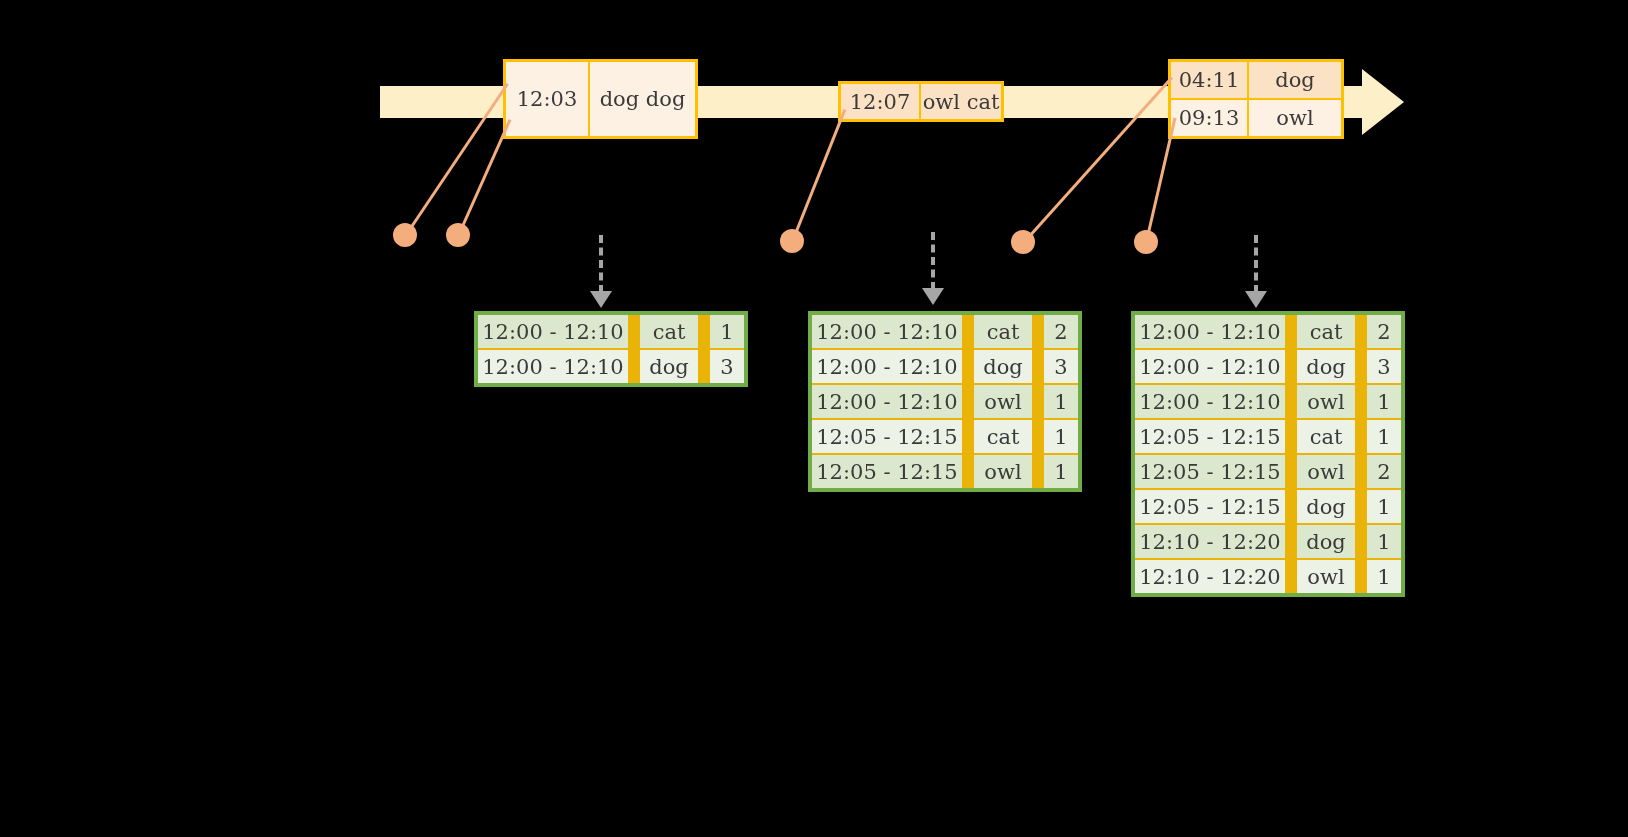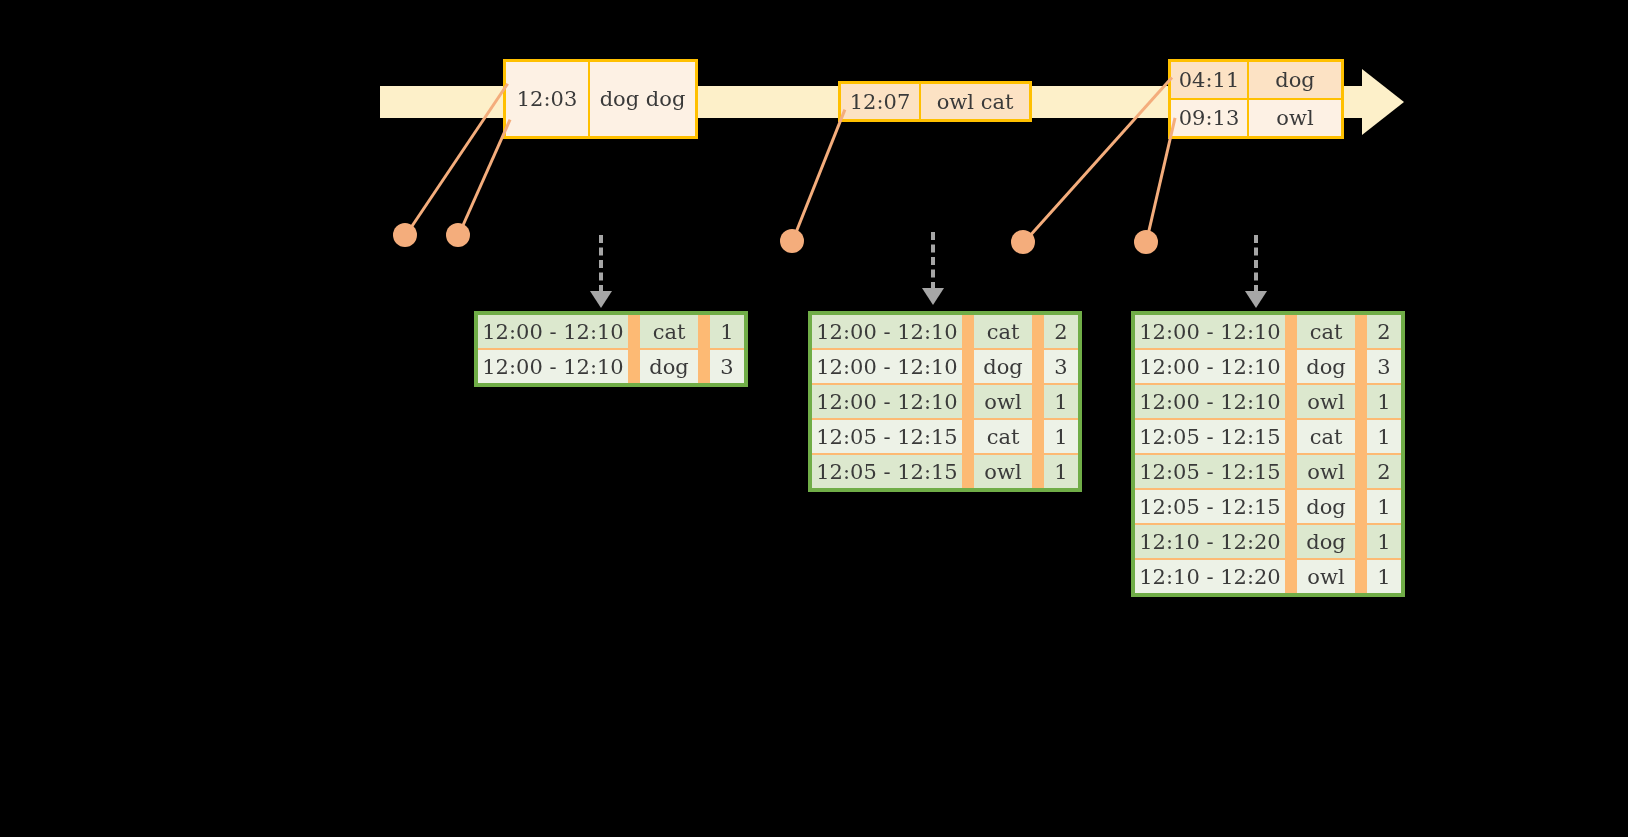--- a/index.html
+++ b/index.html
@@ -28,21 +28,21 @@
   .lead{position:absolute;height:0;border-top:3px solid #F4AD7C;
         transform-origin:0 50%;}
 
   
   .dash{position:absolute;width:0;border-left:4px dashed #A6A6A6;}
   .dash-head{position:absolute;width:0;height:0;border-left:11px solid transparent;
              border-right:11px solid transparent;border-top:17px solid #A6A6A6;}
 
   
   .tbl{position:absolute;border:4px solid #70AD47;box-sizing:border-box;
-       display:flex;flex-direction:column;background:#fdba74;}
+       display:flex;flex-direction:column;background:#eab308;}
   .trow{display:flex;}
   .trow + .trow{margin-top:2px;}
   .tcell{color:#3a3a3a;font-size:21px;display:flex;align-items:center;
          justify-content:center;height:33px;white-space:nowrap;}
   .tcell + .tcell{margin-left:12px;}
   .trow.even .tcell{background:#DCE8CE;}
   .trow.odd  .tcell{background:#EDF2E7;}
 </style>
 </head>
 <body>
@@ -52,21 +52,21 @@
   <div class="tl-bar" style="left:380px;top:86px;width:985px;height:32px;"></div>
   <div class="tl-head" style="left:1362px;top:69px;"></div>
 
   <div class="evt" style="left:503px;top:59px;width:195px;height:80px;">
     <div class="evt-row light">
       <div class="c time" style="width:82px">12:03</div>
       <div class="c" style="flex:1">dog dog</div>
     </div>
   </div>
 
-  <div class="evt" style="left:838px;top:81px;width:194px;height:41px;">
+  <div class="evt" style="left:838px;top:81px;width:166px;height:41px;">
     <div class="evt-row shade">
       <div class="c time" style="width:78px">12:07</div>
       <div class="c" style="flex:1">owl cat</div>
     </div>
   </div>
 
   <div class="evt" style="left:1168px;top:59px;width:176px;height:80px;">
     <div class="evt-row shade">
       <div class="c time" style="width:76px">04:11</div>
       <div class="c" style="flex:1">dog</div>

